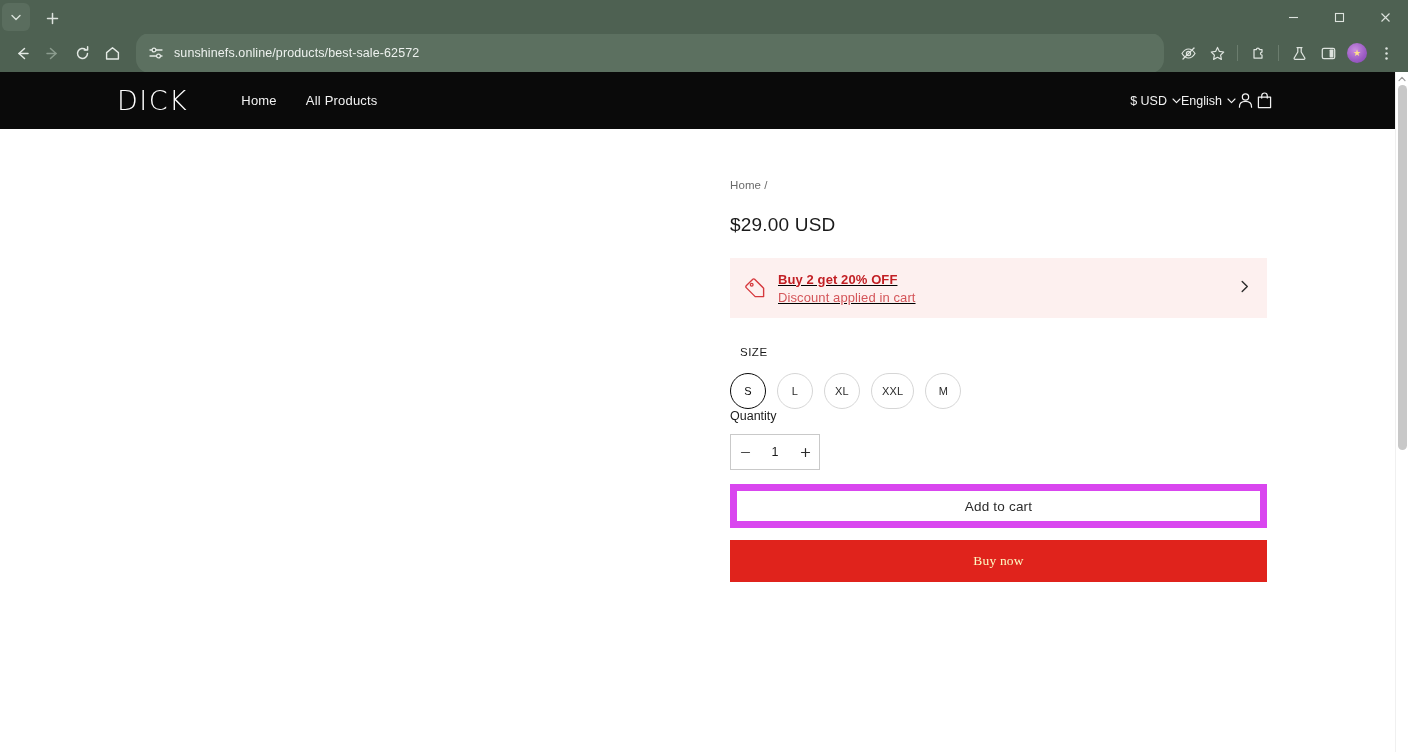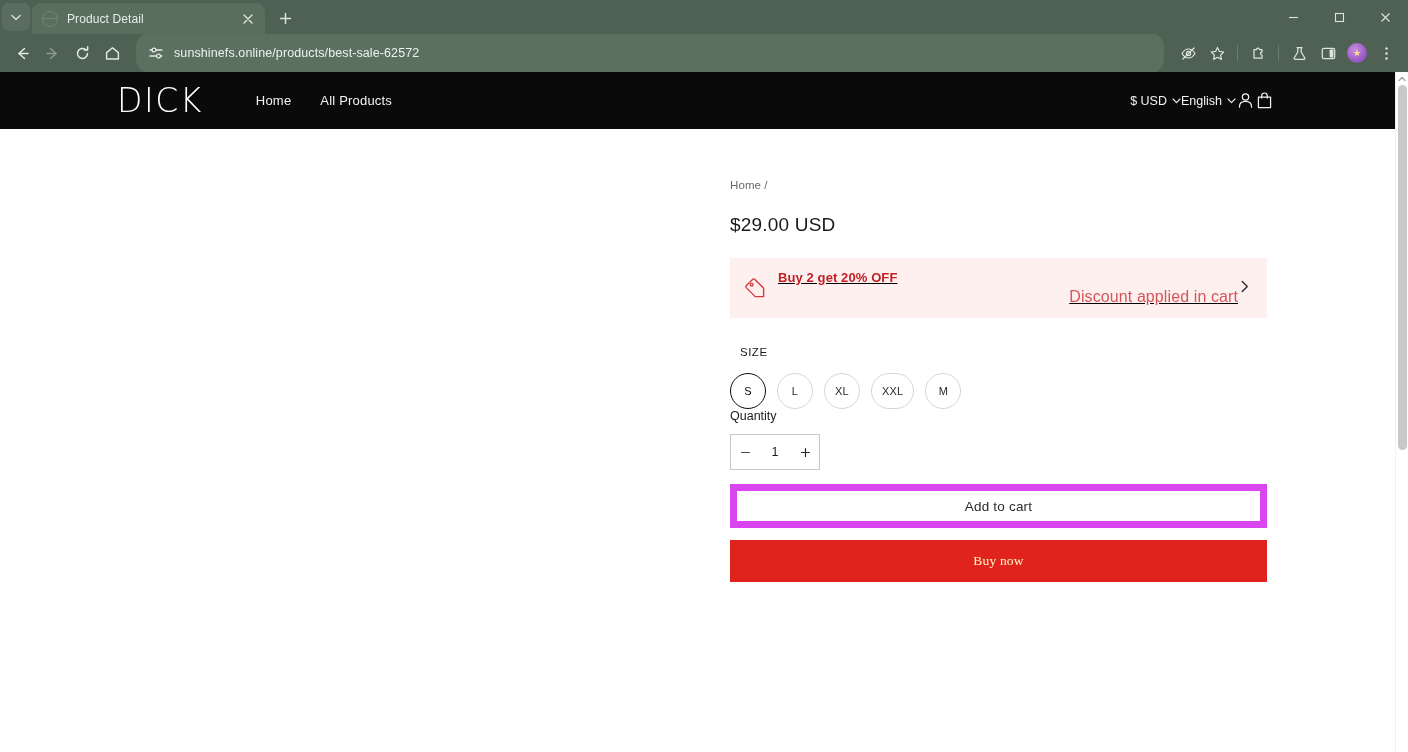--- a/index.html
+++ b/index.html
@@ -107,21 +107,21 @@
   }
 
   
   .site-header {
     height: 57px; background: #0a0a0a;
     display: flex; align-items: center;
     padding: 0 0 0 0; width: 1395px;
   }
   .brand {
     font-family: "DejaVu Sans", sans-serif;
-    font-size: 33px; color: #ffffff; font-weight: 300;
+    font-size: 27px; color: #ffffff; font-weight: 300;
     letter-spacing: 1.5px; margin-left: 117px;
     line-height: 1;
   }
   .nav { display: flex; align-items: center; gap: 29px; margin-left: 53px; }
   .nav a {
     font-size: 13px; color: #f2f2f2; text-decoration: none;
     letter-spacing: .2px;
   }
   .header-right {
     margin-left: auto; margin-right: 121px;
@@ -147,21 +147,21 @@
   .promo {
     margin-top: 22px; height: 60px; background: #fdf0ef;
     display: flex; align-items: center; padding: 0 16px 0 14px;
     cursor: pointer;
   }
   .promo-tag { width: 22px; height: 22px; flex:0 0 auto; margin-right: 12px; }
   .promo-text { flex: 1 1 auto; text-decoration: underline; }
   .promo-title {
     font-size: 13px; font-weight: 700; color: #c21f24; letter-spacing:.1px;
   }
-  .promo-sub { font-size: 16px; color: #d4565a; margin-top: 3px; letter-spacing:.1px;text-align:right; }
+  .promo-sub { font-size: 13px; color: #d4565a; margin-top: 3px; letter-spacing:.1px; }
   .promo-chev { flex:0 0 auto; }
 
   .size-label {
     margin-top: 28px; font-size: 11.5px; color: #1a1a1a;
     letter-spacing: .5px; font-weight: 400; margin-left: 10px;
   }
   .sizes { display: flex; gap: 11px; margin-top: 15px; }
   .size-chip {
     height: 36px; min-width: 36px; padding: 0 10px;
     border: 1px solid #d6d6d6; border-radius: 999px;
@@ -217,29 +217,20 @@
 
 <div class="browser">
 
   <div class="tabstrip">
     <div class="tab-list-btn">
       <svg width="12" height="12" viewBox="0 0 12 12">
         <path d="M2 4.5 L6 8.5 L10 4.5" fill="none" stroke="#d9e0da" stroke-width="1.4" stroke-linecap="round" stroke-linejoin="round"></path>
       </svg>
     </div>
 
-    <div class="tab">
-      <span class="tab-favicon"></span>
-      <span class="tab-title">Product Detail</span>
-      <span class="tab-close">
-        <svg width="10" height="10" viewBox="0 0 10 10">
-          <path d="M1 1 L9 9 M9 1 L1 9" stroke="#e2e8e3" stroke-width="1.3" stroke-linecap="round"></path>
-        </svg>
-      </span>
-    </div>
 
     <div class="newtab-btn">
       <svg width="13" height="13" viewBox="0 0 13 13">
         <path d="M6.5 1.5 V11.5 M1.5 6.5 H11.5" stroke="#dde3de" stroke-width="1.5" stroke-linecap="round"></path>
       </svg>
     </div>
 
     <div class="wincontrols">
       <div class="wc-btn">
         <svg width="11" height="11" viewBox="0 0 11 11">

